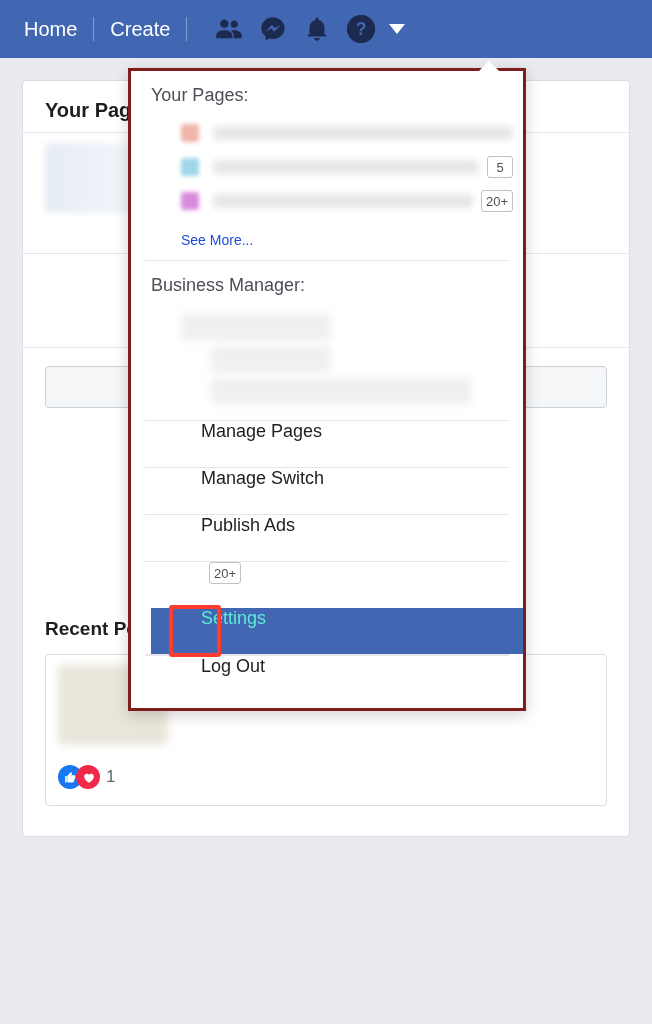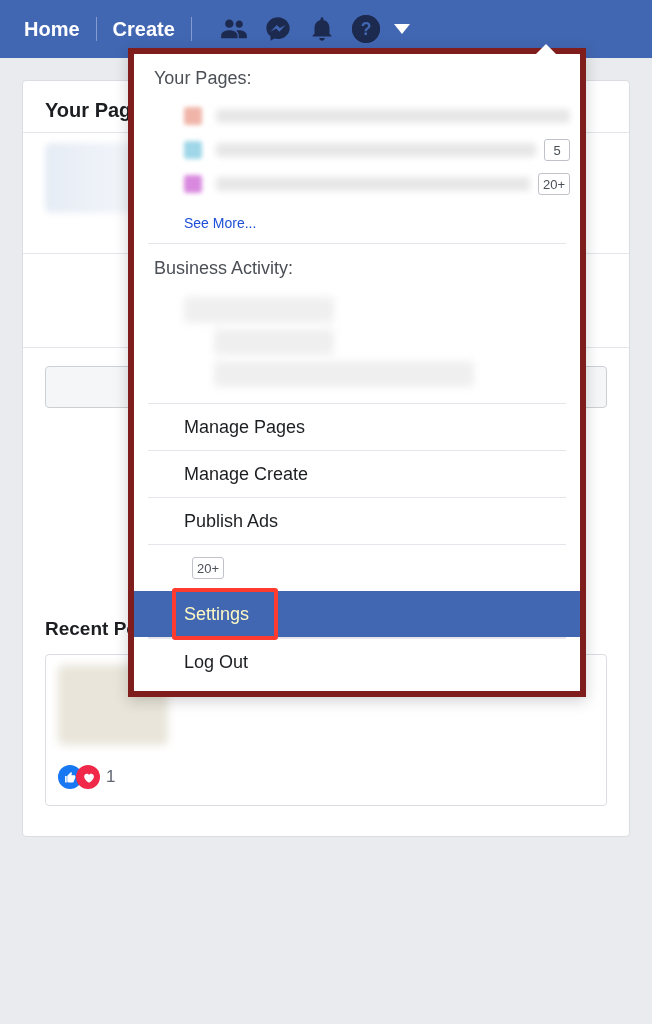--- a/index.html
+++ b/index.html
@@ -1,19 +1,19 @@
 <!DOCTYPE html>
 <html><head>
 <meta charset="utf-8">
 <style>
   * { box-sizing: border-box; margin: 0; padding: 0; }
   html, body { width: 652px; height: 1024px; font-family: -apple-system, BlinkMacSystemFont, "Segoe UI", Helvetica, Arial, sans-serif; background:#e9ebee; color:#1c1e21; }
   
   .navbar { position:relative; background:#4267b2; height:58px; display:flex; align-items:center; padding:0 14px; color:#fff; z-index:5; }
-  .nav-link { font-weight:700; font-size:20px; padding:6px 10px; cursor:pointer; }
+  .nav-link { font-weight:400; font-size:20px; padding:6px 10px; cursor:pointer; }
   .nav-divider { width:1px; height:24px; background:rgba(255,255,255,0.35); margin:0 6px; }
   .nav-icons { display:flex; align-items:center; margin-left:14px; }
   .nav-icon { width:44px; height:44px; display:flex; align-items:center; justify-content:center; cursor:pointer; }
   .nav-icon svg { width:28px; height:28px; fill:#1d2a4f; }
   .help-icon svg { fill:#1d2a4f; background:#1d2a4f; border-radius:50%; }
   .caret { width:0; height:0; border-left:8px solid transparent; border-right:8px solid transparent; border-top:10px solid #fff; margin-left:6px; cursor:pointer; }
   
   .bg-panel { position:absolute; top:80px; left:22px; right:22px; background:#fff; border:1px solid #dadde1; border-radius:4px; padding:18px 22px 30px 22px; }
   .bg-title { font-size:20px; font-weight:700; color:#1c1e21; margin-bottom:8px; }
   .bg-hr { height:1px; background:#e4e6eb; margin:10px -22px; }
@@ -27,35 +27,35 @@
   .recent-title { font-size:19px; font-weight:700; color:#1c1e21; margin-top:210px; margin-bottom:14px;}
   .recent-card { border:1px solid #dadde1; border-radius:4px; padding:10px 12px 16px 12px;}
   .recent-blur { width:110px; height:80px; border-radius:6px; filter:blur(4px); background:#e9e5da; margin-bottom:20px;}
   .react-row { display:flex; align-items:center; }
   .react { width:24px; height:24px; border-radius:50%; display:flex; align-items:center; justify-content:center; }
   .react-like { background:#1877f2; }
   .react-love { background:#f02849; margin-left:-6px; }
   .react svg { width:13px; height:13px; fill:#fff; }
   .react-count { font-size:17px; color:#606770; margin-left:6px; }
   
-  .dropdown { position:absolute; top:48px; left:128px; width:458px; background:#fff; border:6px solid #7f1d1d; box-shadow:0 4px 14px rgba(0,0,0,0.18); z-index:20; padding-bottom:6px;}
+  .dropdown { position:absolute; top:68px; left:128px; width:398px; background:#fff; border:3px solid #7f1d1d; box-shadow:0 4px 14px rgba(0,0,0,0.18); z-index:20; padding-bottom:6px;}
   .dd-arrow { position:absolute; top:-10px; right:24px; width:0; height:0; border-left:10px solid transparent; border-right:10px solid transparent; border-bottom:10px solid #fff; }
   .dd-section-label { font-size:18px; color:#4b4f56; padding:14px 20px 6px 20px; }
   .dd-pages { padding:4px 10px 6px 50px; }
   .dd-page-row { display:flex; align-items:center; height:34px; }
   .dd-page-av { width:18px; height:18px; border-radius:3px; filter:blur(2px); margin-right:14px; }
   .dd-page-name { flex:1; height:14px; border-radius:4px; filter:blur(3px); }
   .badge { min-width:26px; height:22px; border:1px solid #bfc3c9; border-radius:3px; color:#4b4f56; font-size:13px; display:flex; align-items:center; justify-content:center; padding:0 4px; margin-left:8px; flex-shrink:0;}
   .dd-see-more { font-size:14px; color:#1d4ed8; padding:8px 20px 12px 50px; cursor:pointer; }
   .dd-hr { height:1px; background:#e4e6eb; margin:0 14px; }
   .dd-bm { padding:6px 10px 10px 50px; }
   .dd-bm-blur { height:26px; border-radius:4px; filter:blur(4px); margin:6px 0; background:#efefef;}
-  .dd-item { display:flex; align-items:center; height:46px; padding:0 20px 0 50px; font-size:18px; color:#1c1e21; cursor:pointer; }
+  .dd-item { display:flex; align-items:flex-start; height:46px; padding:0 20px 0 50px; font-size:18px; color:#1c1e21; cursor:pointer;margin-left:20px; }
   .dd-item .label { flex:1; }
-  .dd-item.highlight { background:#4267b2; color:#fef9c3; }
+  .dd-item.highlight { background:#4267b2; color:#5eead4; }
   .settings-outline { position:absolute; left:38px; right:302px; border:4px solid #ff3b2f; border-radius:3px; height:52px; pointer-events:none; }
 </style>
 </head>
 <body>
 
 <div class="navbar">
   <div class="nav-link">Home</div>
   <div class="nav-divider"></div>
   <div class="nav-link">Create</div>
   <div class="nav-divider"></div>
@@ -139,34 +139,34 @@
     </div>
     <div class="dd-page-row">
       <div class="dd-page-av" style="background:#d98adf;"></div>
       <div class="dd-page-name" style="background:#e7e7e7; width:130px;"></div>
       <div class="badge">20+</div>
     </div>
   </div>
   <div class="dd-see-more">See More...</div>
   <div class="dd-hr"></div>
 
-  <div class="dd-section-label">Business Activity:</div>
+  <div class="dd-section-label">Business Manager:</div>
   <div class="dd-bm">
     <div class="dd-bm-blur" style="width:150px;"></div>
     <div class="dd-bm-blur" style="width:120px; margin-left:30px;"></div>
     <div class="dd-bm-blur" style="width:260px; margin-left:30px;"></div>
   </div>
   <div class="dd-hr"></div>
 
   <div class="dd-item">
       <span class="label">Manage Pages</span>
     </div>
   <div class="dd-hr"></div>
   <div class="dd-item">
-      <span class="label">Manage Create</span>
+      <span class="label">Manage Switch</span>
     </div>
   <div class="dd-hr"></div>
   <div class="dd-item">
       <span class="label">Publish Ads</span>
     </div>
   <div class="dd-hr"></div>
 
   <div class="dd-item">
     <span class="badge">20+</span>
   </div>

